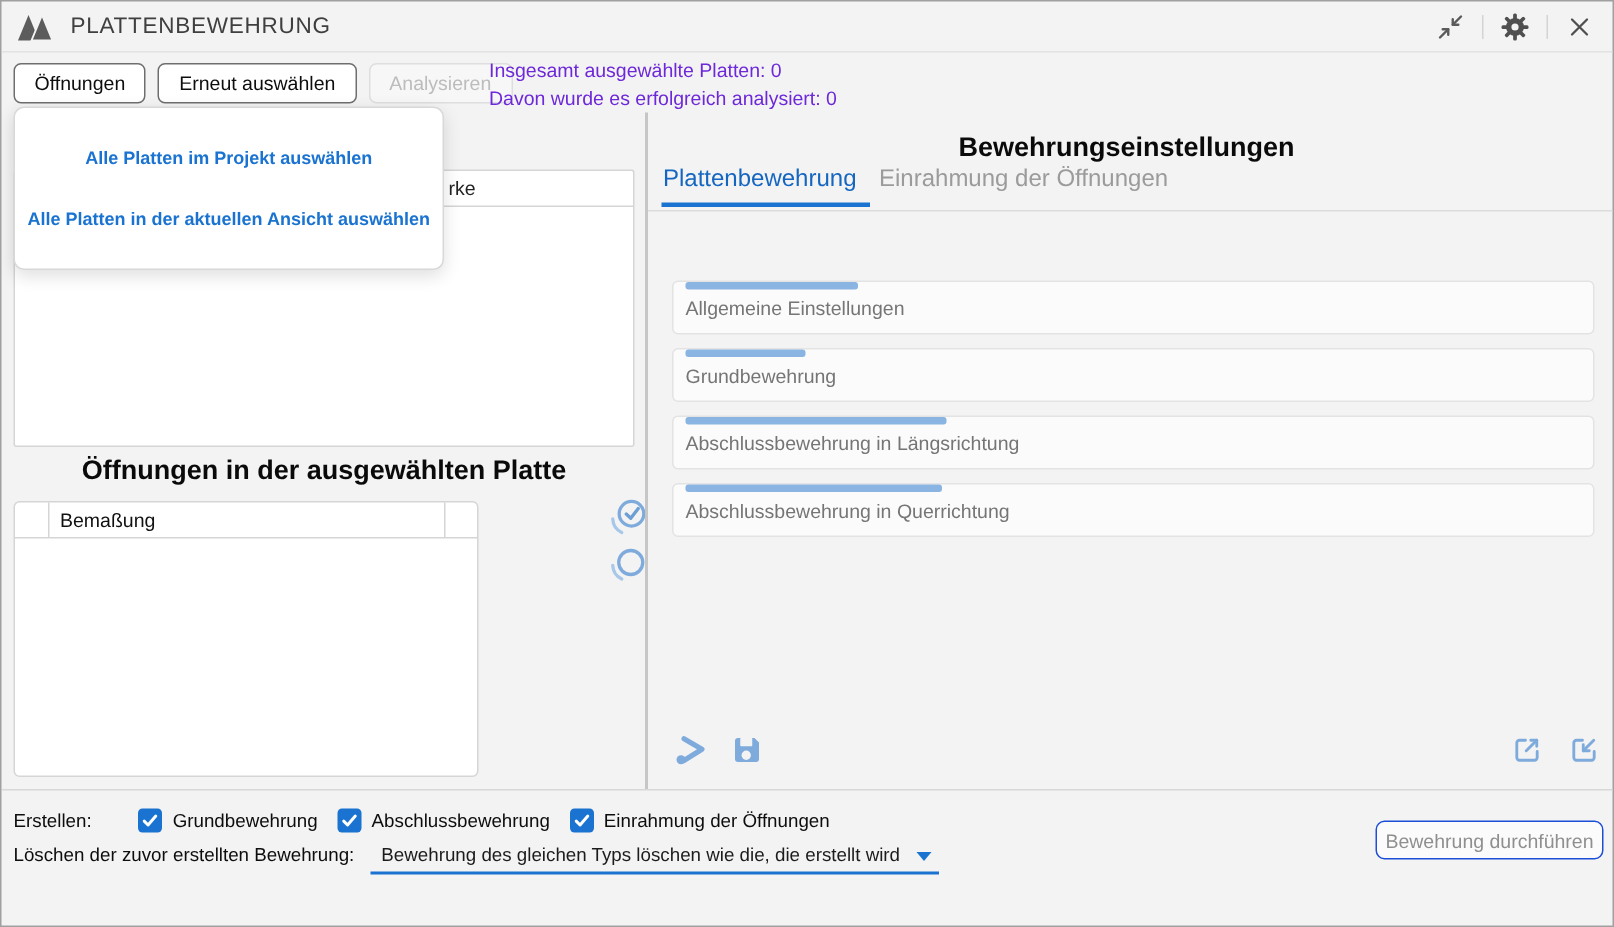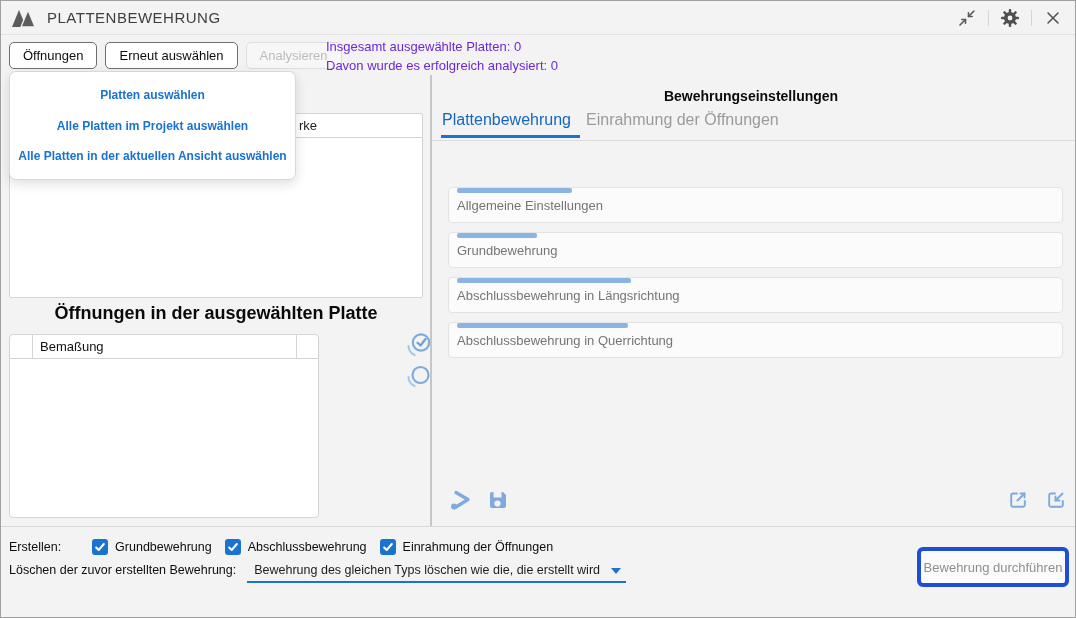--- a/index.html
+++ b/index.html
@@ -40,21 +40,21 @@
   .openings-header{height:23px;border-bottom:1px solid #d5d5d5;display:flex;align-items:stretch;font-size:13px;color:#111;}
   .oh-c1{width:22px;border-right:1px solid #d5d5d5;}
   .oh-c2{flex:1;display:flex;align-items:center;padding-left:7px;}
   .oh-c3{width:21px;border-left:1px solid #d5d5d5;}
   .side-icon{position:absolute;cursor:pointer;line-height:0;}
   
   .vdivider{position:absolute;left:429px;top:74px;width:2px;height:451px;background:#c6c6c6;}
   .hdivider{position:absolute;left:0;top:525px;width:1076px;height:1px;background:#d8d8d8;}
   
   .rp-title{position:absolute;left:433px;top:87px;width:634px;text-align:center;
-    font-size:14px;font-weight:bold;color:#0a0a0a;}
+    font-size:18px;font-weight:bold;color:#0a0a0a;}
   .tab{position:absolute;top:110px;font-size:16px;cursor:pointer;white-space:nowrap;}
   .tab.active{left:441px;color:#1566c1;}
   .tab.inactive{left:585px;color:#9b9b9b;}
   .tab-underline{position:absolute;left:440px;top:134px;width:139px;height:3px;background:#1a73d0;}
   .tab-line{position:absolute;left:431px;top:139px;width:645px;height:1px;background:#dcdcdc;}
   .card{position:absolute;left:447px;width:615px;height:36px;box-sizing:border-box;background:#fbfbfb;
     border:1px solid #e3e3e3;border-radius:4px;cursor:pointer;margin-top:40px;}
   .card .bar{position:absolute;left:8px;top:0;height:5px;background:#8ab4e2;border-radius:2px;}
   .card .card-label{position:absolute;left:8px;top:10px;font-size:13px;color:#757575;white-space:nowrap;}
   .rp-icon{position:absolute;cursor:pointer;line-height:0;}
@@ -63,22 +63,22 @@
   .create-label{margin-right:31px;}
   .checkbox{width:16px;height:16px;background:#1a73d0;border-radius:3px;display:inline-flex;
     align-items:center;justify-content:center;cursor:pointer;flex:none;}
   .cb-label{margin:0 13px 0 7px;white-space:nowrap;}
   .footer-row2{position:absolute;left:8px;top:558px;display:flex;align-items:flex-start;font-size:12.5px;color:#0d0d0d;}
   .delete-label{margin-top:4px;white-space:nowrap;}
   .combo{margin-left:11px;position:relative;display:inline-flex;align-items:center;height:22px;
     padding:0 26px 0 7px;border-bottom:2px solid #1a73d0;cursor:pointer;white-space:nowrap;color:#1c1c1c;}
   .combo-arrow{position:absolute;right:5px;top:9px;width:0;height:0;
     border-left:5px solid transparent;border-right:5px solid transparent;border-top:6px solid #1a73d0;}
-  .run-btn{position:absolute;left:916px;top:546px;width:152px;height:40px;box-sizing:border-box;
-    background:#fbfbfb;border:4px solid #1d4ed8;border-radius:6px;color:#8f8f8f;font-size:13px;
+  .run-btn{position:absolute;left:916px;top:546px;width:152px;height:26px;box-sizing:border-box;
+    background:#fbfbfb;border:1px solid #1d4ed8;border-radius:6px;color:#8f8f8f;font-size:13px;
     display:flex;align-items:center;justify-content:center;cursor:pointer;}
 </style>
 </head>
 <body>
 
 <div class="app">
 
   <div class="titlebar">
     <span class="logo">
       <svg width="26" height="20" viewBox="0 0 26 20">
@@ -129,21 +129,20 @@
     <div>Davon wurde es erfolgreich analysiert: 0</div>
   </div>
 
   <div class="plates-table">
     <div class="plates-header">
       <span>rke</span>
     </div>
   </div>
 
   <div class="menu">
-    <div class="menu-item">Platten auswählen</div>
     <div class="menu-item">Alle Platten im Projekt auswählen</div>
     <div class="menu-item">Alle Platten in der aktuellen Ansicht auswählen</div>
   </div>
 
   <div class="openings-title">Öffnungen in der ausgewählten Platte</div>
   <div class="openings-table">
     <div class="openings-header">
       <div class="oh-c1"></div>
       <div class="oh-c2">Bemaßung</div>
       <div class="oh-c3"></div>

